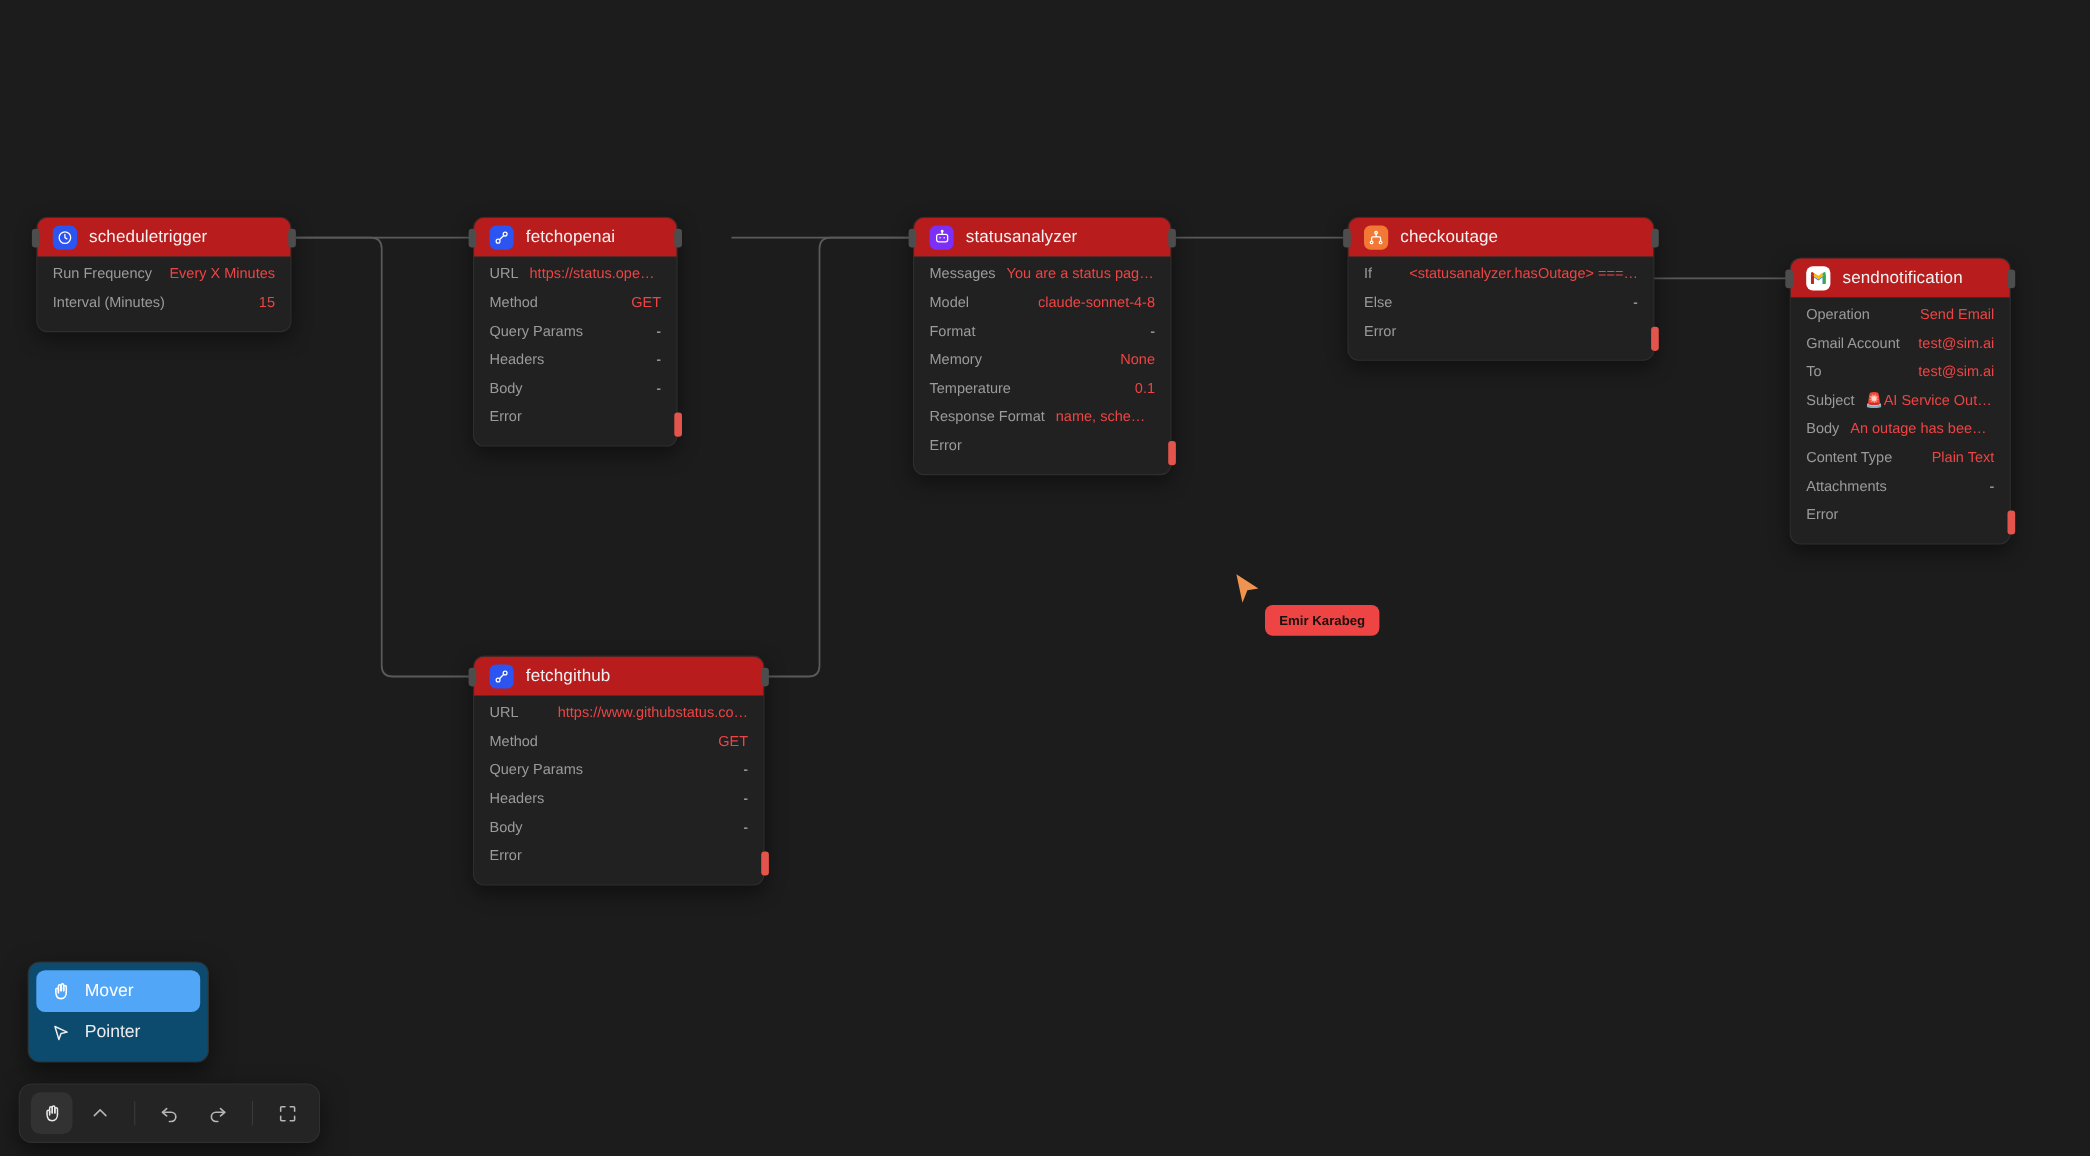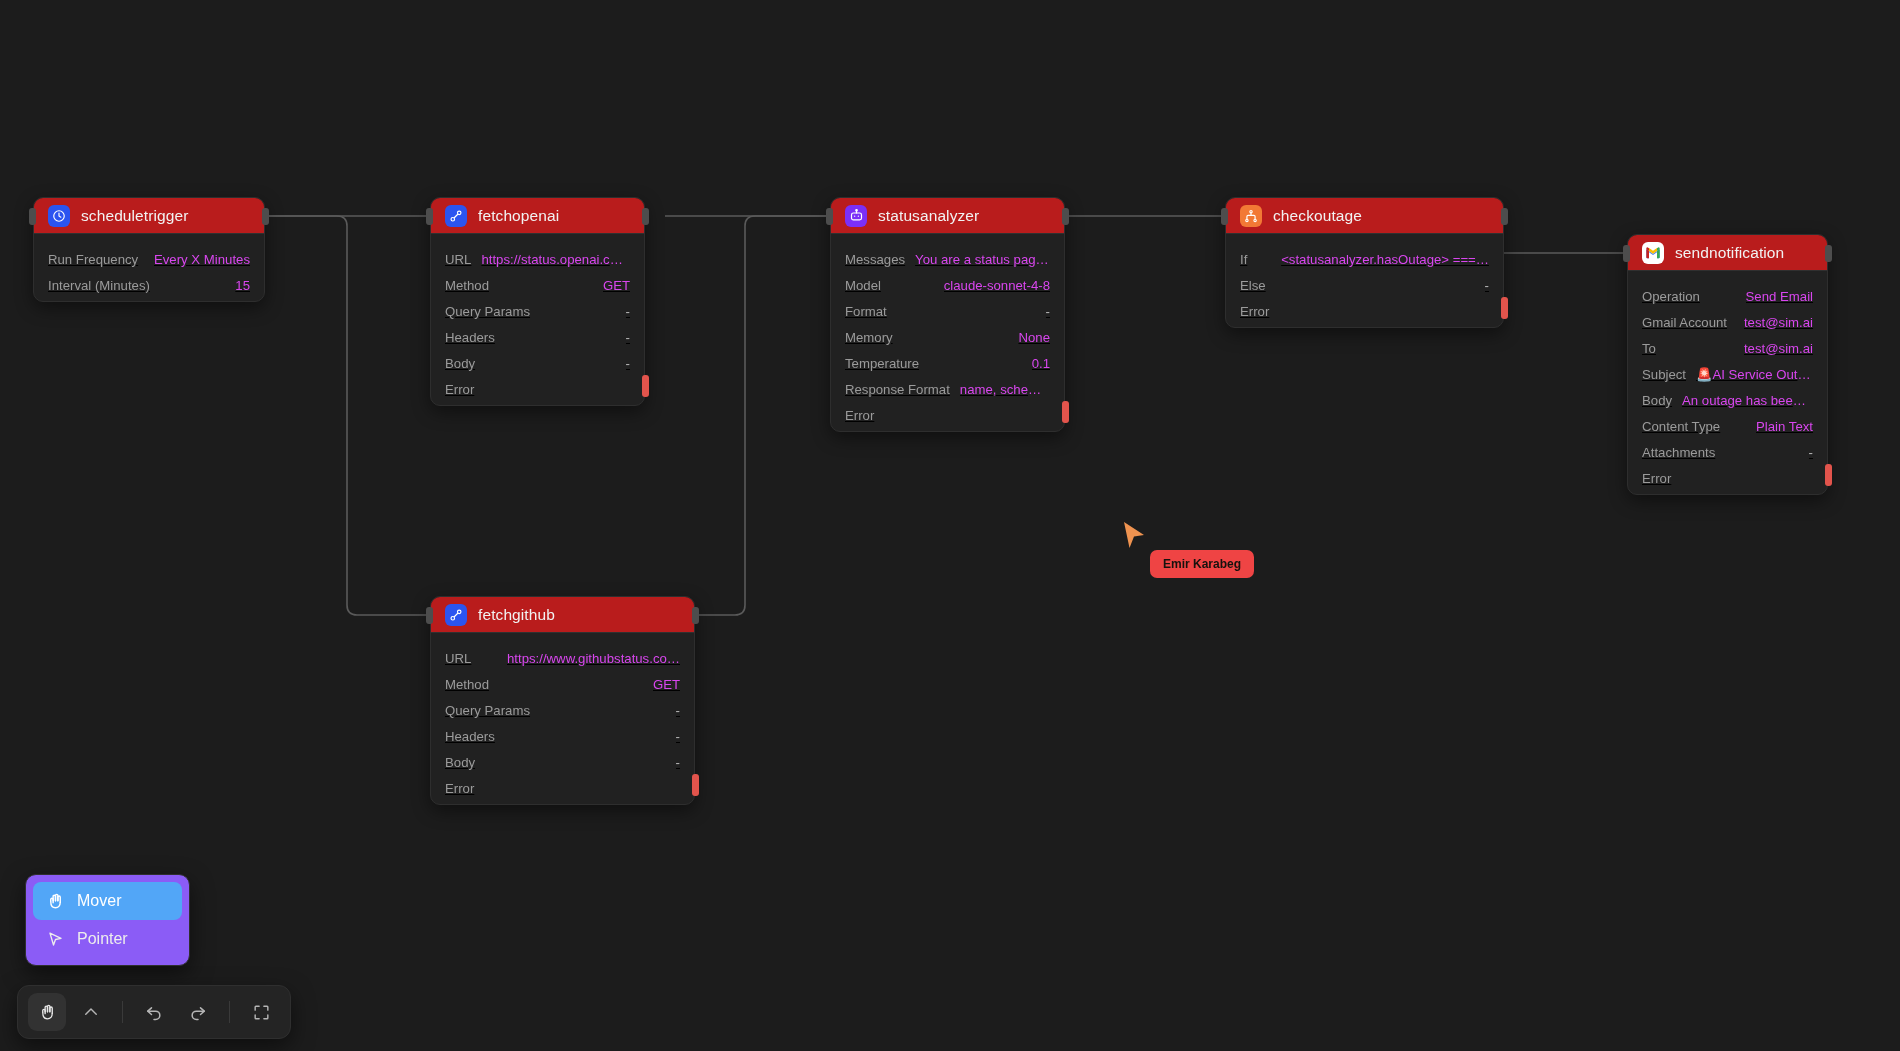--- a/index.html
+++ b/index.html
@@ -35,26 +35,26 @@
     width:22px; height:22px; border-radius:6px;
     display:flex; align-items:center; justify-content:center;
     flex:0 0 auto;
   }
   .ic-blue { background:#2b54f0; }
   .ic-purple { background:#7b2ff7; }
   .ic-orange { background:#f27935; }
   .ic-white { background:#ffffff; }
   .node-body { padding:7px 0 8px 0; }
   .row {
-    display:flex; align-items:flex-end; justify-content:space-between;
-    gap:10px; padding:0 14px; height:26px;text-decoration:underline;
+    display:flex; align-items:flex-start; justify-content:space-between;
+    gap:10px; padding:0 14px; height:26px;
   }
   .row-label { color:#9b9b9b; font-size:13.2px; white-space:nowrap; }
   .row-value {
-    color:#d946ef; font-size:13.2px; text-align:right;
+    color:#ef4444; font-size:13.2px; text-align:right;
     white-space:nowrap; overflow:hidden; text-overflow:ellipsis;
   }
   .row-value.dim { color:#b9b9b9; }
 
   
   .port {
     position:absolute; width:7px; height:17px;
     background:#4d4d4d; border-radius:3px;
   }
   .port.left { left:-5px; }
@@ -66,21 +66,21 @@
   .cursor-label {
     position:absolute; left:28px; top:29px;
     background:#ef4444; color:#16120e;
     font-size:12px; font-weight:bold;
     padding:7px 13px; border-radius:7px; white-space:nowrap;
   }
 
   
   #tool-menu {
     position:absolute; left:25px; top:874px;
-    width:165px; background:#8b5cf6;
+    width:165px; background:#0c4a6e;
     border:1px solid #2f2f2f; border-radius:11px;
     padding:7px; box-shadow:0 8px 22px rgba(0,0,0,.5);
   }
   .tool-item {
     display:flex; align-items:center; gap:12px;
     height:38px; padding:0 13px; border-radius:8px;
     color:#ededed; font-size:16px; cursor:pointer;
   }
   .tool-item.active { background:#52a6f7; color:#fff; }
 
@@ -137,21 +137,21 @@
           <div class="row">
             <span class="row-label">Run Frequency</span>
             <span class="row-value">Every X Minutes</span>
           </div>
           <div class="row">
             <span class="row-label">Interval (Minutes)</span>
             <span class="row-value">15</span>
           </div>
         </div>
       </div>
-      <div class="node" style="left: 430px; top: 197px; width: 215px;">
+      <div class="node" style="left: 430px; top: 197px; width: 186px;">
         <div class="port left" style="top: 10px;"></div>
         <div class="port right" style="top:10px"></div>
         <div class="port right err" style="bottom:8px"></div>
         <div class="node-header">
           <span class="node-icon ic-blue">
             <svg width="14" height="14" viewBox="0 0 24 24" stroke="#fff" stroke-width="2" stroke-linecap="round" stroke-linejoin="round" fill="none">
               <circle cx="6.5" cy="17.5" r="3"></circle>
               <circle cx="17.5" cy="6.5" r="3"></circle>
               <path d="M9 15 L15 9"></path>
             </svg>

